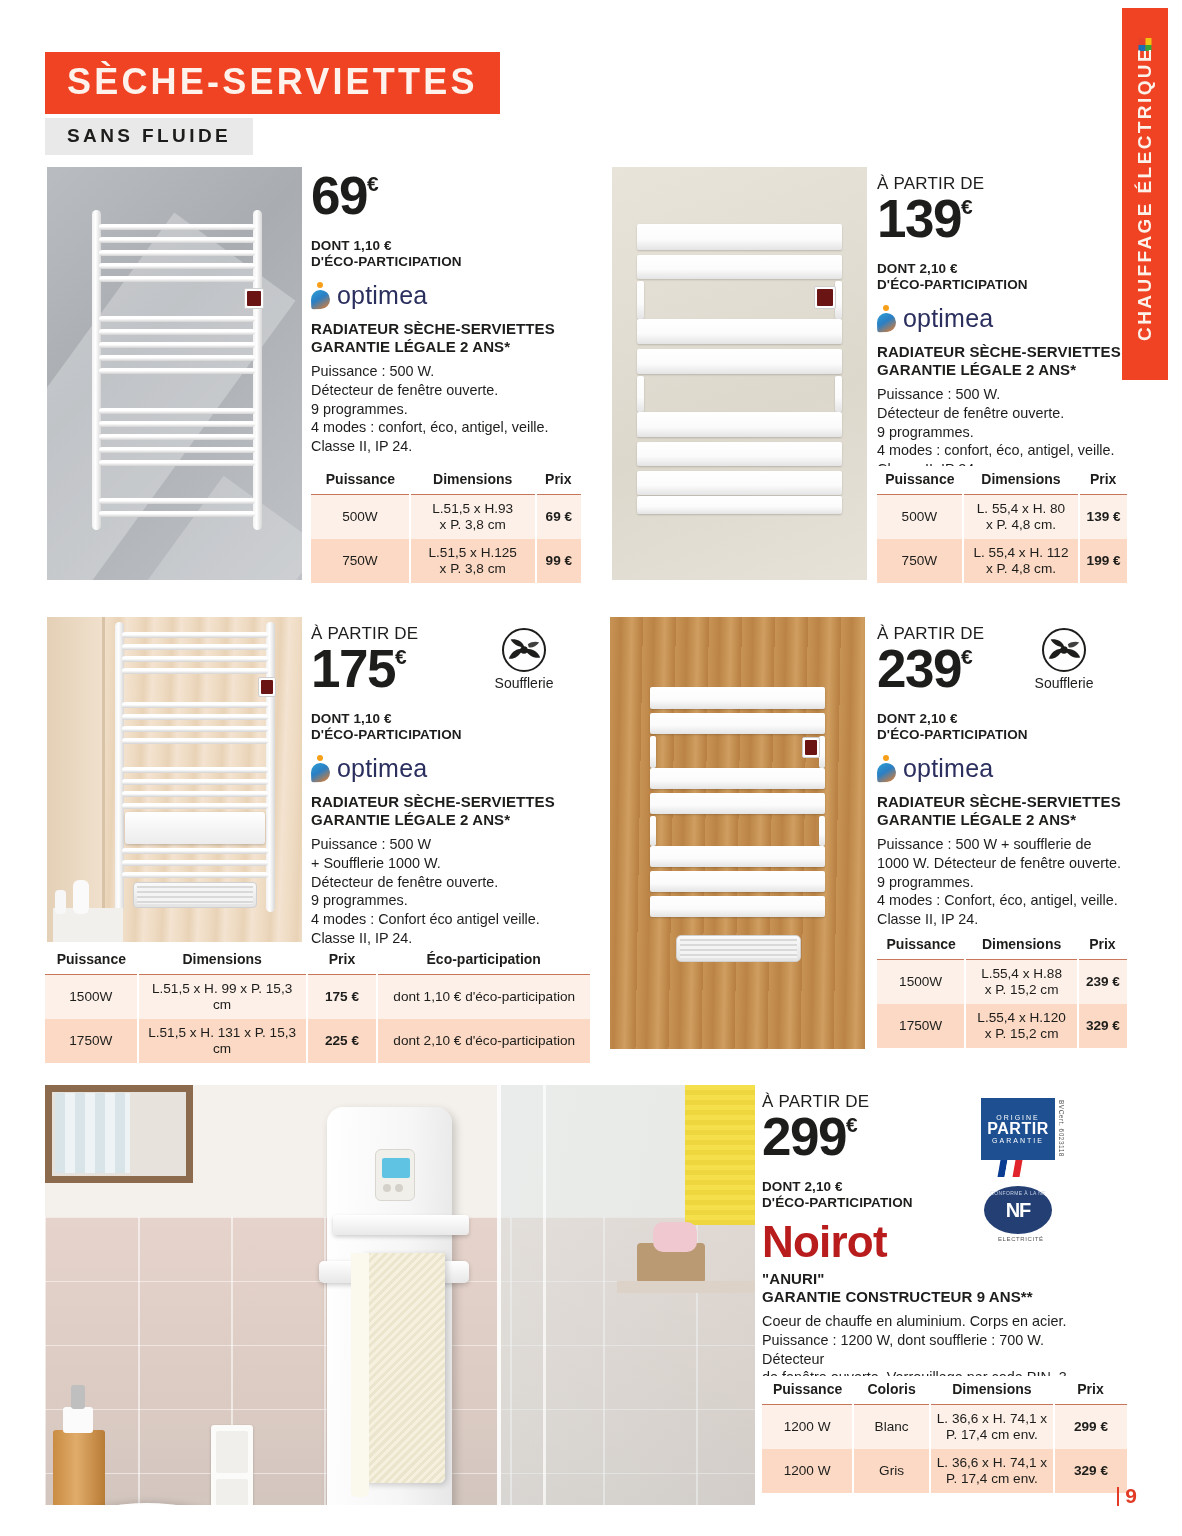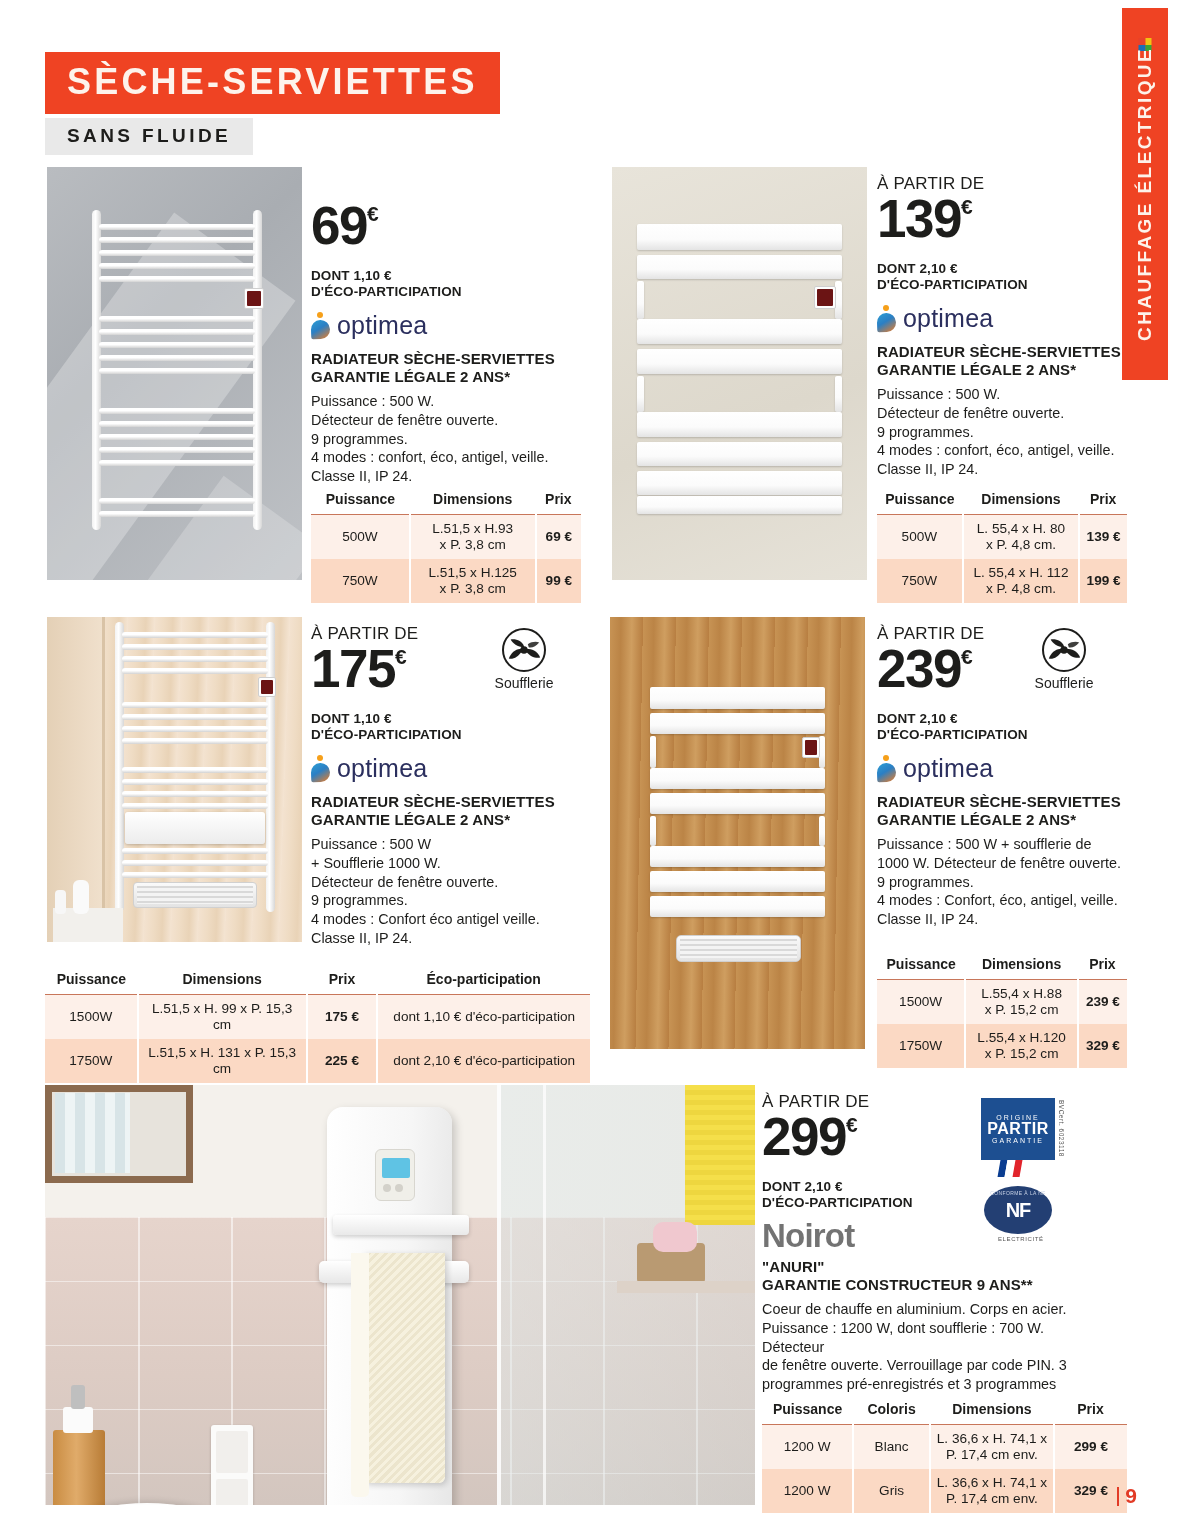--- a/index.html
+++ b/index.html
@@ -77,42 +77,42 @@
   .optimea-mark .drop {
     position:absolute; left: 0; top: 8px; width: 19px; height: 19px;
     background: linear-gradient(150deg, #2e9fd4 0%, #2b7fc4 45%, #f07d22 100%);
     border-radius: 50% 50% 50% 2px;
     transform: rotate(-2deg);
   }
   .optimea-word {
     font-size: 25px; color:#2b2f5e; letter-spacing: .2px; font-weight: 400;
   }
   .brand-noirot {
-    font-size: 33px; font-weight: bold; color:#737373;
+    font-size: 44px; font-weight: bold; color:#b91c1c;
     letter-spacing: -.8px; margin: 6px 0 3px 0;
   }
   .prod-title {
     font-size: 15px; font-weight: bold; color:#1d1d1b; line-height: 1.22;
     letter-spacing:.1px;
   }
   .prod-desc {
     font-size: 14.4px; color:#1d1d1b; line-height: 1.3; margin-top: 6px;
   }
 
   
   .souf { position:absolute; text-align:center; width: 86px; }
   .souf-circle {
     width: 44px; height: 44px; border-radius:50%;
     border: 2.5px solid #1d1d1b; margin: 0 auto;
     position: relative; background:#fff;
   }
   .souf-label { font-size: 14px; color:#1d1d1b; margin-top: 3px; }
 
   
-  table.spec { border-collapse: collapse; width: 100%; margin-top: 20px; }
+  table.spec { border-collapse: collapse; width: 100%; }
   table.spec th {
     font-size: 14px; font-weight: bold; color:#1d1d1b;
     padding: 5px 4px 7px 4px; text-align:center; background:#fff;
     border-bottom: 1.4px solid #c8765a;
   }
   table.spec td {
     font-size: 13.6px; color:#1d1d1b; text-align:center;
     padding: 6px 4px; line-height:1.17;
     border-right: 2px solid #ffffff;
   }
@@ -246,21 +246,21 @@
       <div class="rung" style="top:237px"></div>
     <div class="rung" style="top:250px"></div>
     <div class="rung" style="top:288px"></div>
       <div class="rung" style="top:301px"></div>
     <div class="ctrlbox" style="right:-2px; top:78px; width:20px; height:21px;">
       <div class="screen"></div>
     </div>
   </div>
 </div>
 
-<div style="position:absolute;left:311px;top:202px;width:270px;">
+<div style="position:absolute;left:311px;top:172px;width:270px;">
   <div class="price-row">
     <span class="price-num">69</span>
     <span class="price-cur">€</span>
   </div>
   <div class="eco-line">
     <div>DONT 1,10 €</div>
     <div>D'ÉCO-PARTICIPATION</div>
   </div>
   <div class="brand-optimea">
     <span class="optimea-mark">

